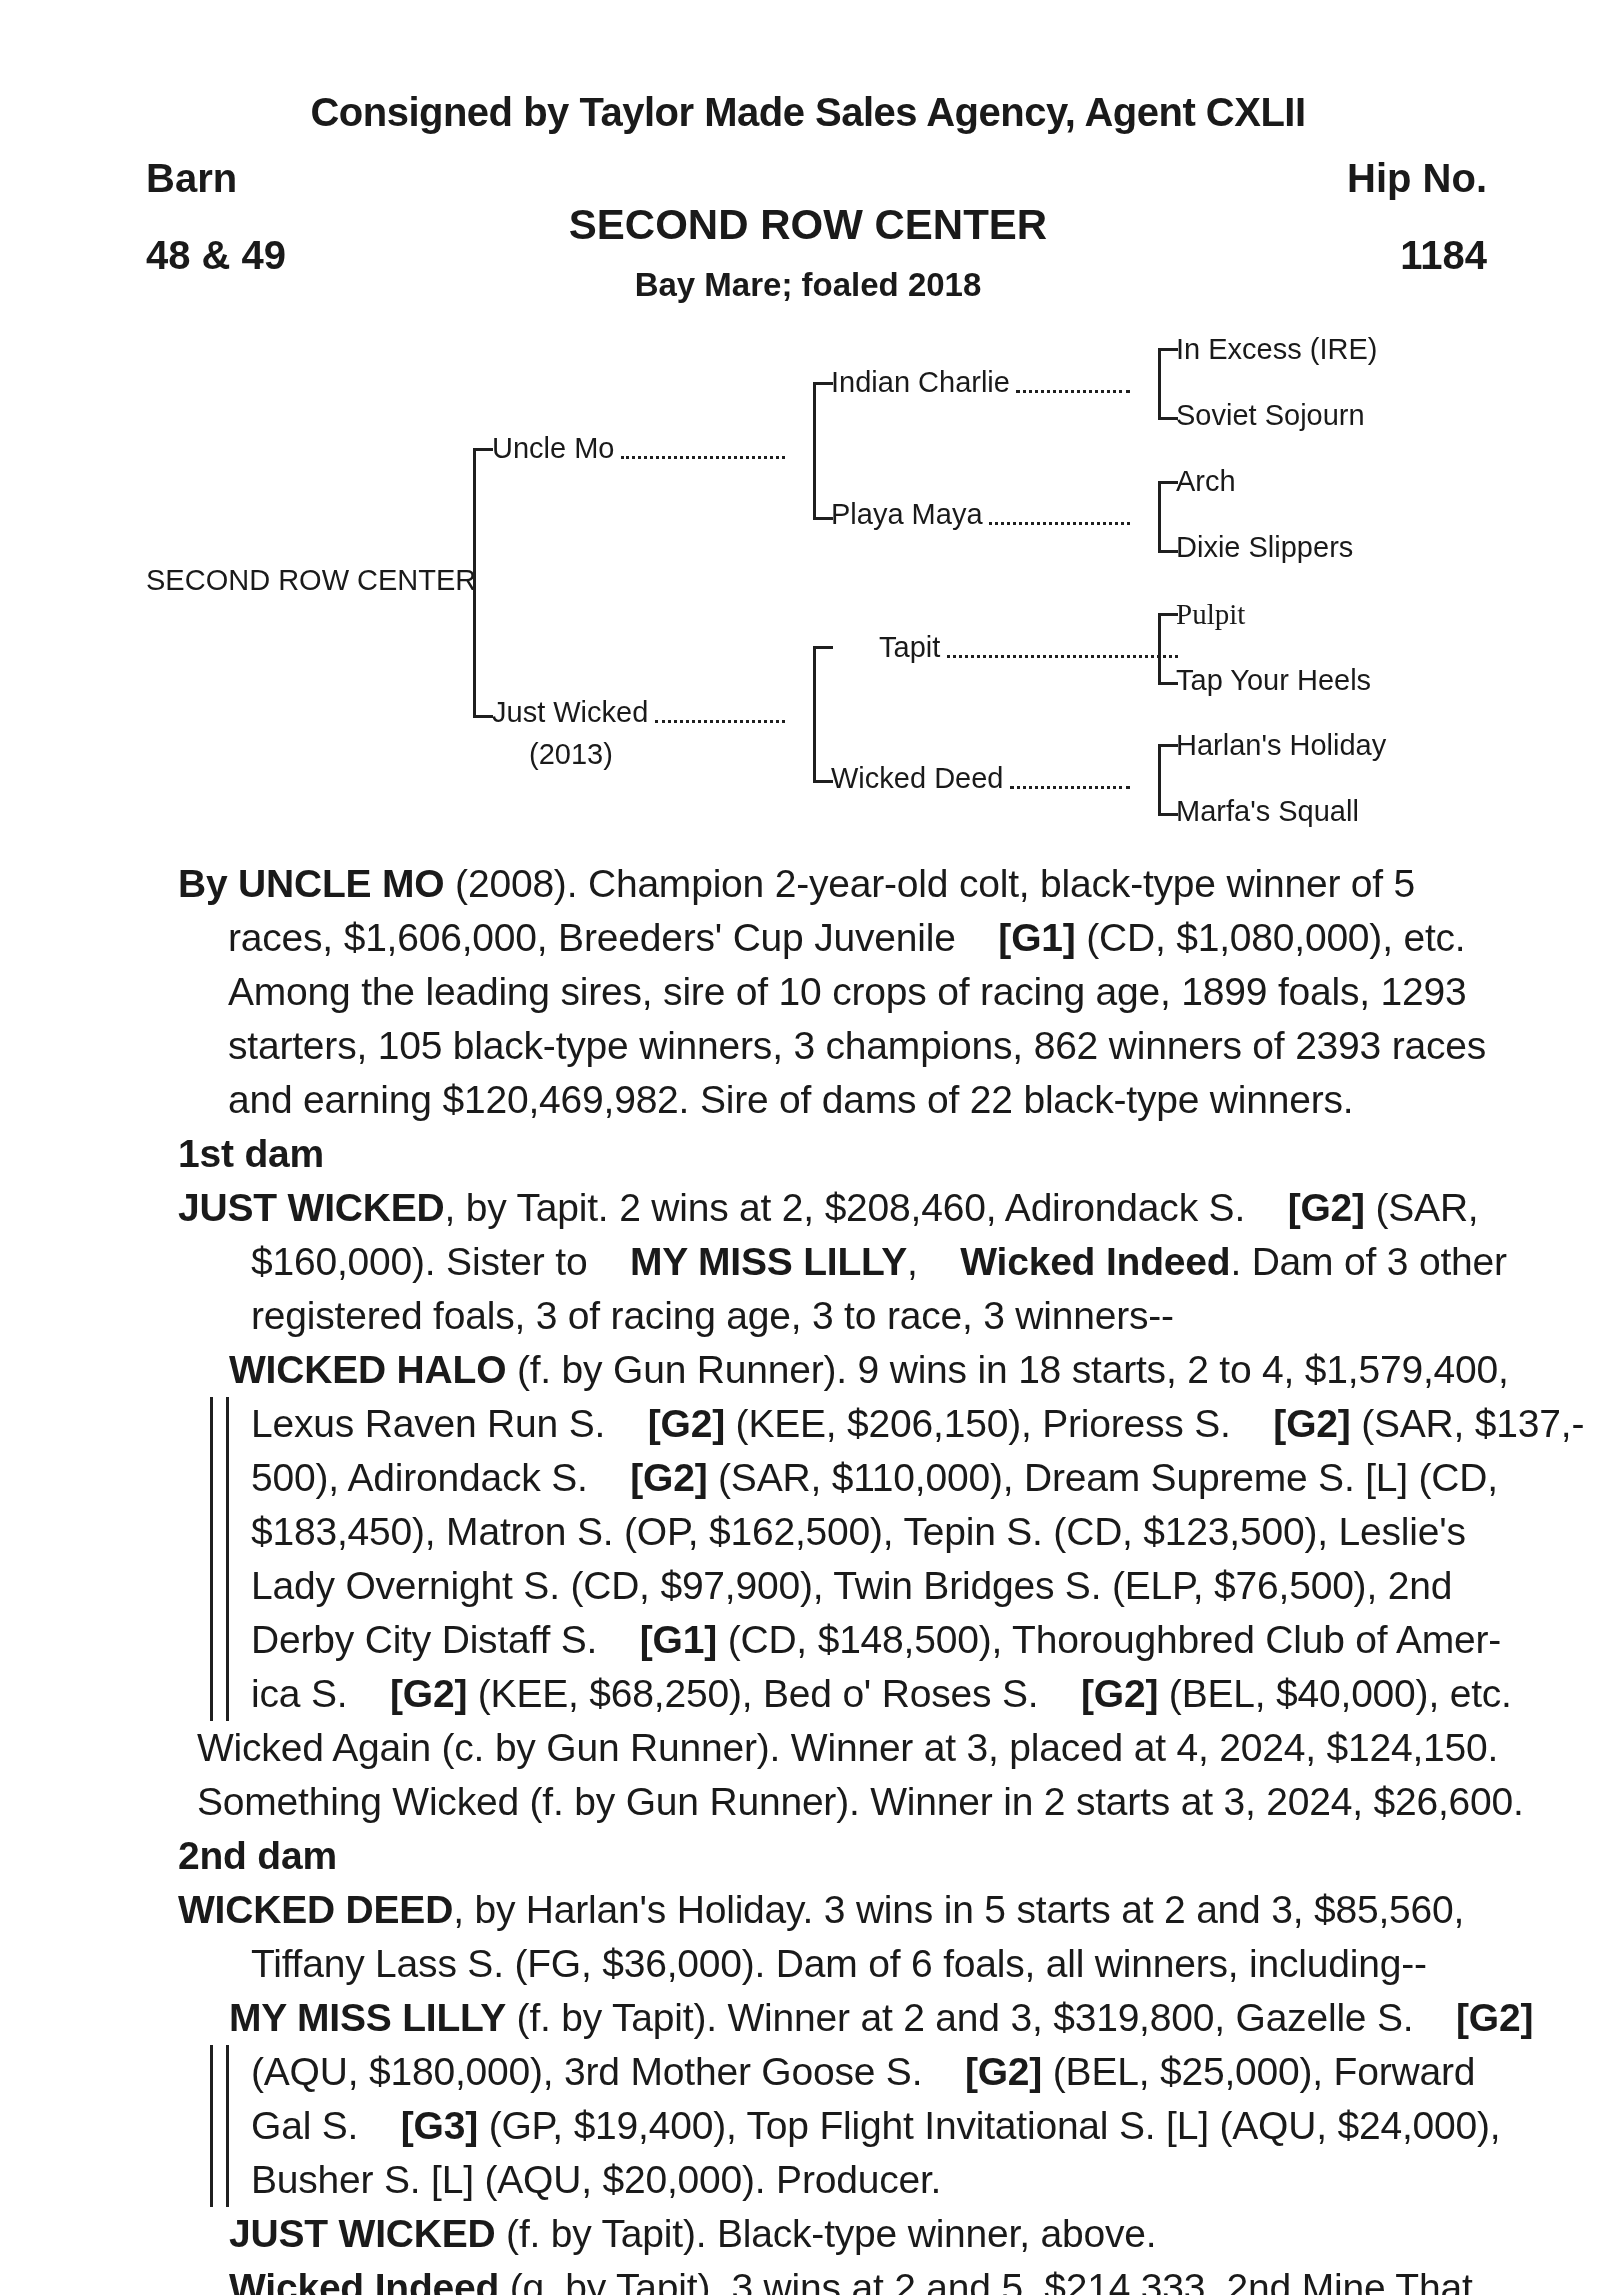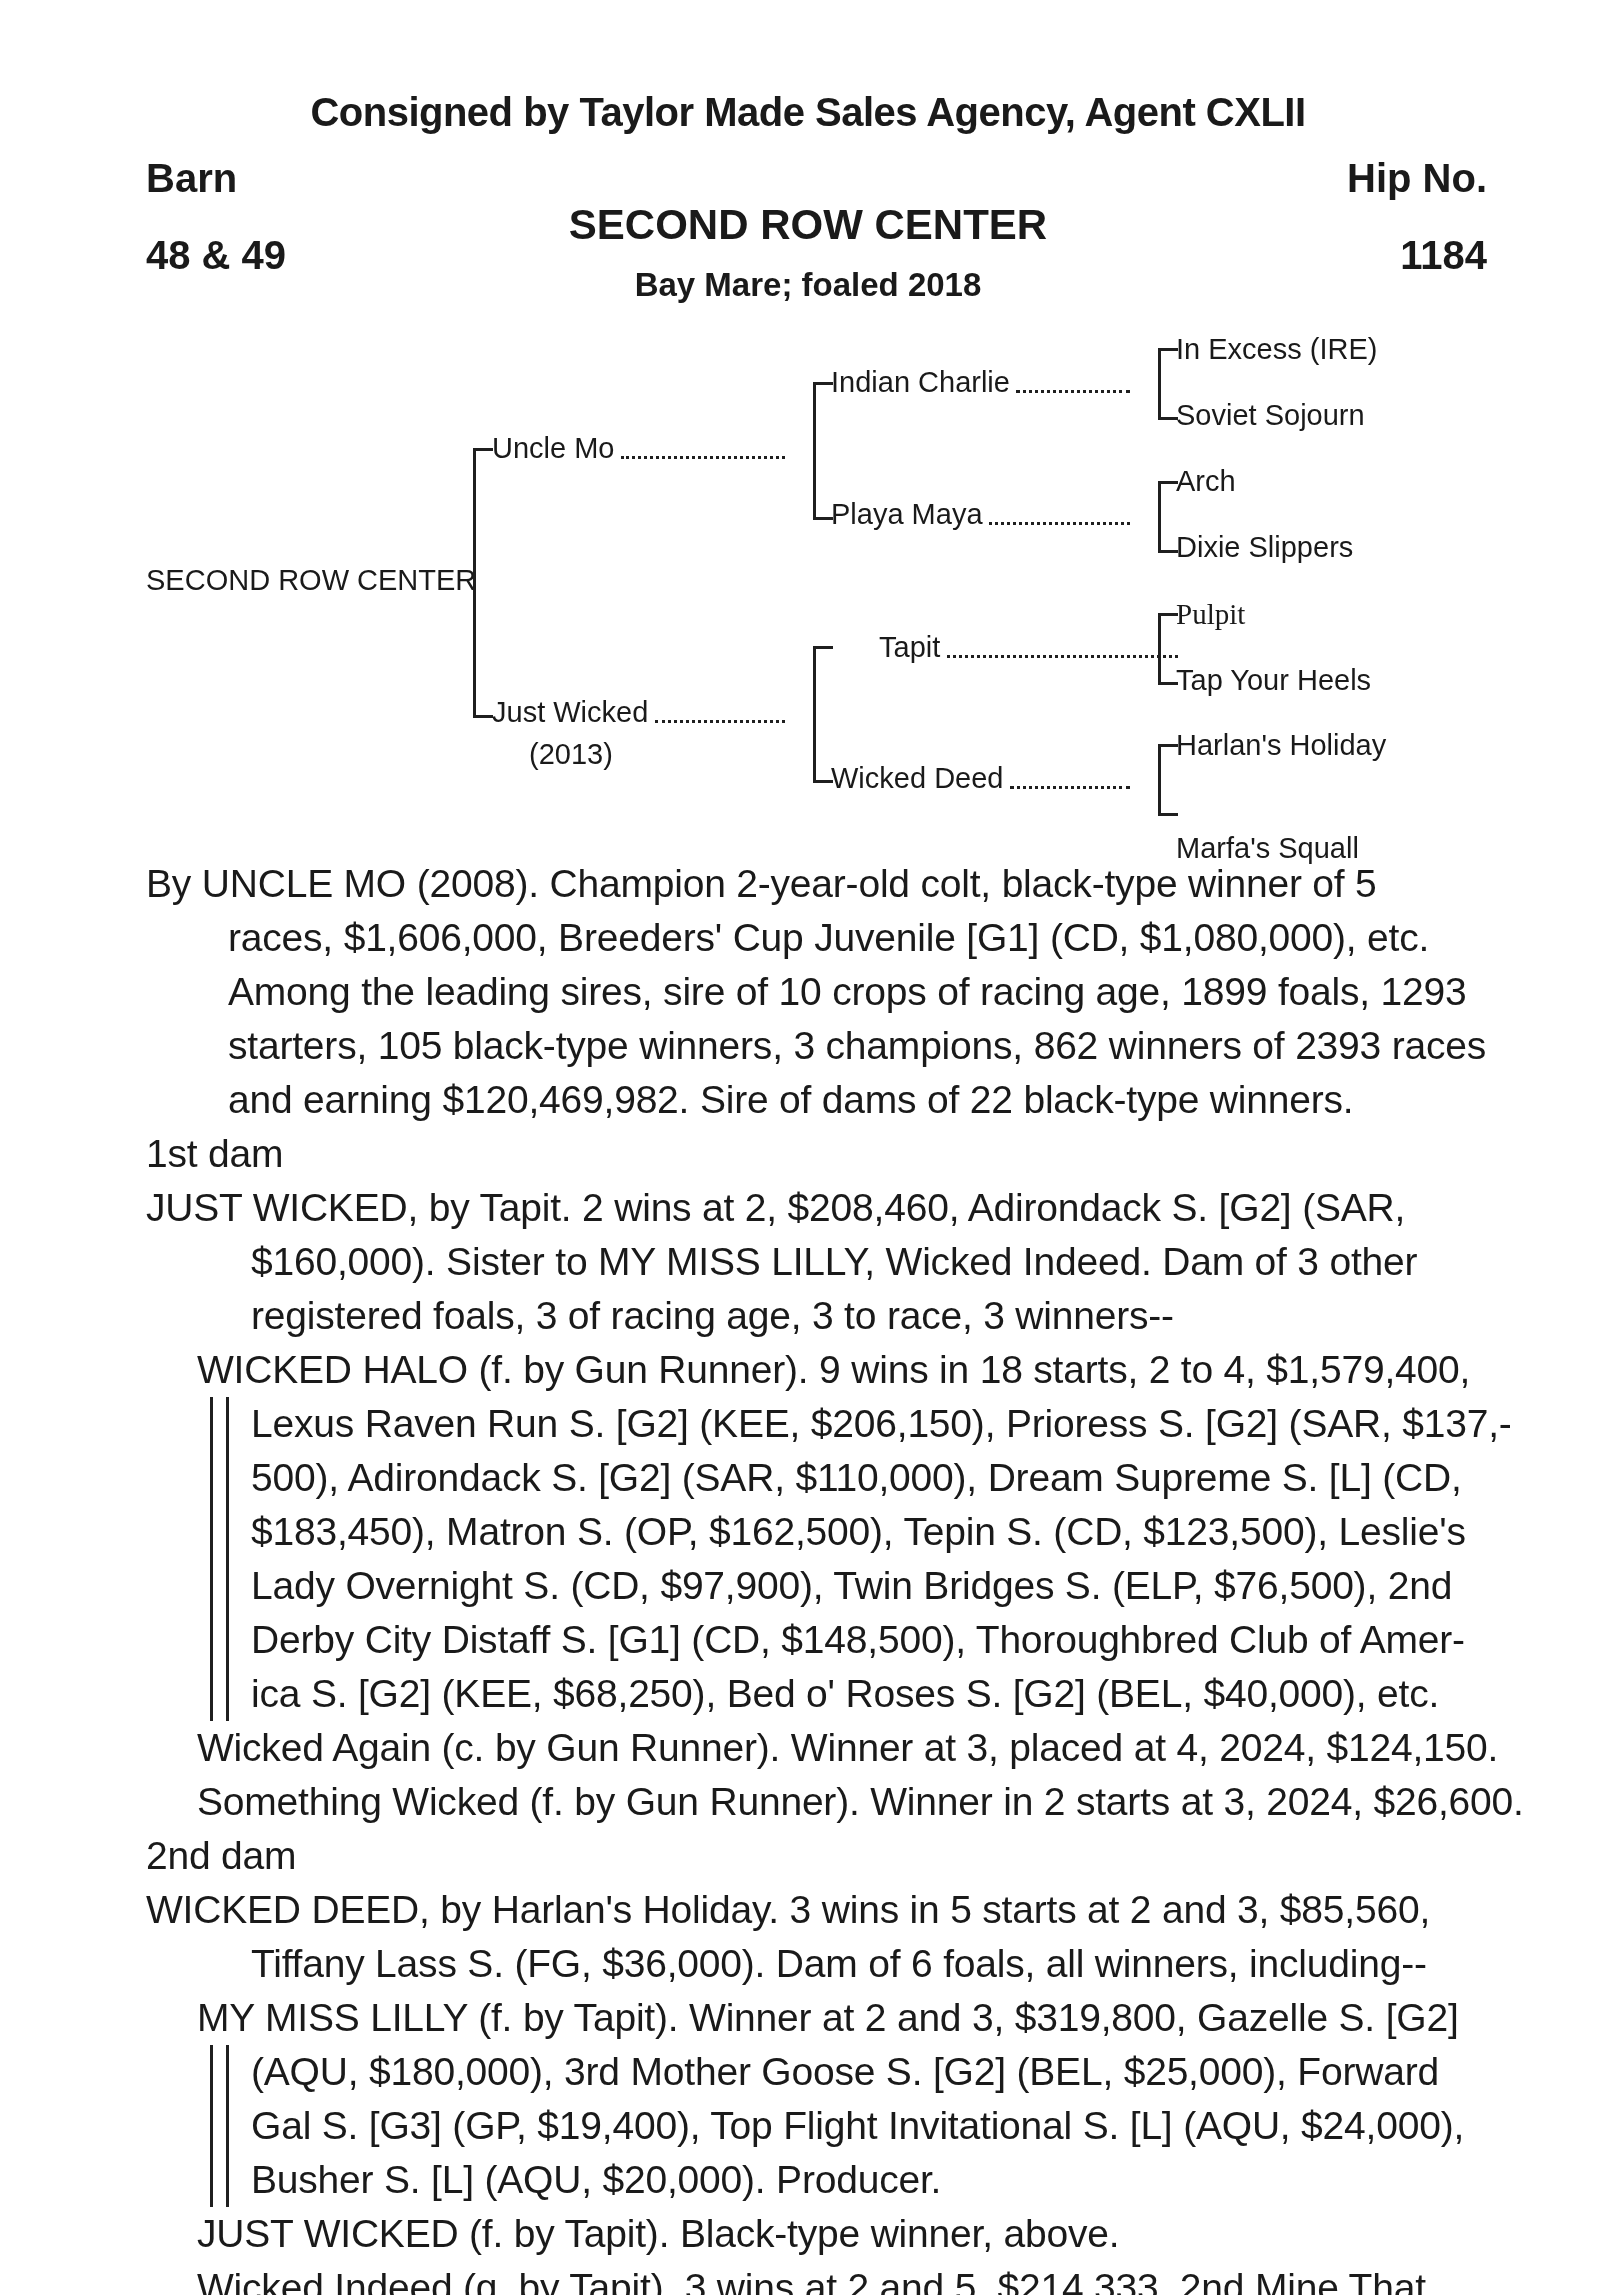--- a/index.html
+++ b/index.html
@@ -30,21 +30,21 @@
   .ped-name .nm{line-height:39px;white-space:nowrap;}
   .ped-name .ldr{flex:1 1 auto;border-bottom:3.7px dotted #1f1f1f;margin:0 3.7px 9.2px 6.4px;min-width:18.4px;}
   .ped-note{position:absolute;height:39px;line-height:39px;white-space:nowrap;}
   .bracket{position:absolute;width:17.4px;
     border-left:3.2px solid #1f1f1f;border-top:3.2px solid #1f1f1f;border-bottom:3.2px solid #1f1f1f;}
   
   .cattext{position:absolute;top:857px;left:146px;width:1368px;
     font-size:39px;line-height:54px;letter-spacing:-0.2px;}
   .line{white-space:nowrap;position:relative;}
   .line span{font-weight:normal;}
-  .line span.b{font-weight:normal;}
+  .line span.b{font-weight:bold;margin-left:32px;}
   .i0{padding-left:0;}
   .i1{padding-left:82px;}
   .i2{padding-left:51px;}
   .i3{padding-left:105px;}
   .hdr{font-weight:bold;}
   .barred::before,.barred::after{content:"";position:absolute;top:0;bottom:0;width:3.2px;background:#1f1f1f;}
   .barred::before{left:64px;}
   .barred::after{left:80px;}
 </style>
 </head>
@@ -109,21 +109,21 @@
       </div>
       <div class="ped-name" style="left: 1176px; top: 595px; font-family: Liberation Serif, serif;">
         <span class="nm">Pulpit</span>
       </div>
       <div class="ped-name" style="left: 1176px; top: 661px;">
         <span class="nm">Tap Your Heels</span>
       </div>
       <div class="ped-name" style="left: 1176px; top: 726px;">
         <span class="nm">Harlan's Holiday</span>
       </div>
-      <div class="ped-name" style="left: 1176px; top: 792px; margin-top: 37px;">
+      <div class="ped-name" style="left: 1176px; top: 792px;">
         <span class="nm">Marfa's Squall</span>
       </div>
     </div>
 
   <div class="cattext" id="cattext">
       <div class="blk">
         <div class="line i0"><span class="b">By UNCLE MO</span><span> (2008). Champion 2-year-old colt, black-type winner of 5</span></div>
         <div class="line i1"><span>races, $1,606,000, Breeders' Cup Juvenile </span><span class="b">[G1]</span><span> (CD, $1,080,000), etc.</span></div>
         <div class="line i1"><span>Among the leading sires, sire of 10 crops of racing age, 1899 foals, 1293</span></div>
         <div class="line i1"><span>starters, 105 black-type winners, 3 champions, 862 winners of 2393 races</span></div>

